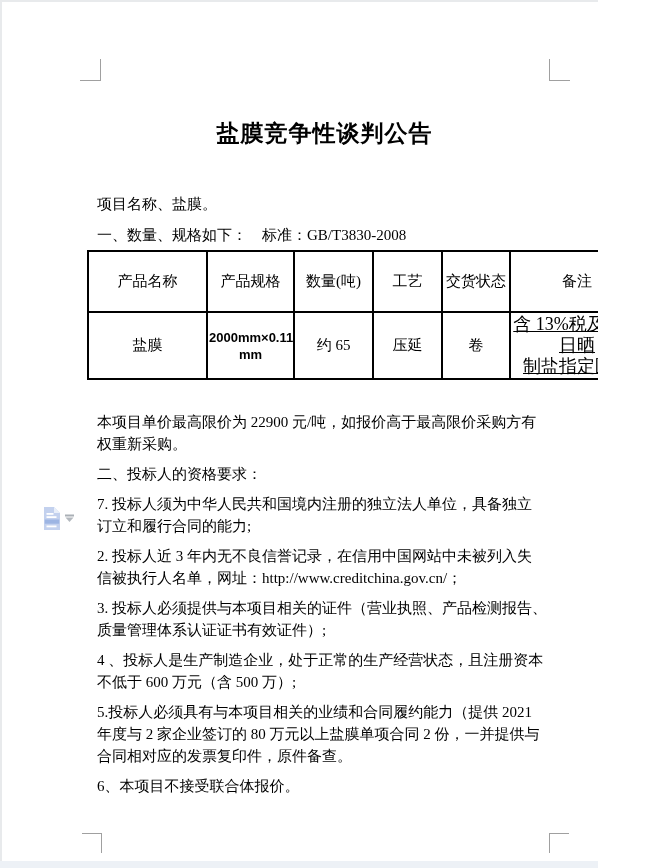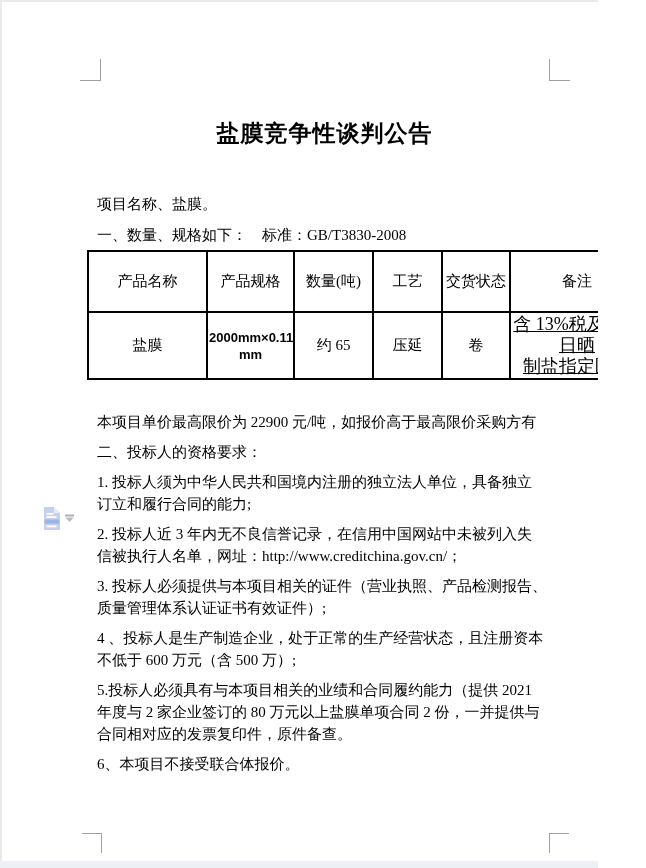--- a/index.html
+++ b/index.html
@@ -117,26 +117,27 @@
           <td class="c4">卷</td>
           <td class="c5">含 13%税及运到日晒
 制盐指定区域</td>
         </tr>
       </tbody>
   </table>
 
   <div class="paragraphs">
       <div class="para">
         <div class="line">本项目单价最高限价为 22900 元/吨，如报价高于最高限价采购方有</div>
+        <div class="line">权重新采购。</div>
       </div>
       <div class="para">
         <div class="line">二、投标人的资格要求：</div>
       </div>
       <div class="para">
-        <div class="line">1. 投标人须为中华人民共和国境内注册的独立法人单位，具备独立</div>
+        <div class="line">7. 投标人须为中华人民共和国境内注册的独立法人单位，具备独立</div>
         <div class="line">订立和履行合同的能力;</div>
       </div>
       <div class="para">
         <div class="line">2. 投标人近 3 年内无不良信誉记录，在信用中国网站中未被列入失</div>
         <div class="line">信被执行人名单，网址：http://www.creditchina.gov.cn/；</div>
       </div>
       <div class="para">
         <div class="line">3. 投标人必须提供与本项目相关的证件（营业执照、产品检测报告、</div>
         <div class="line">质量管理体系认证证书有效证件）;</div>
       </div>

